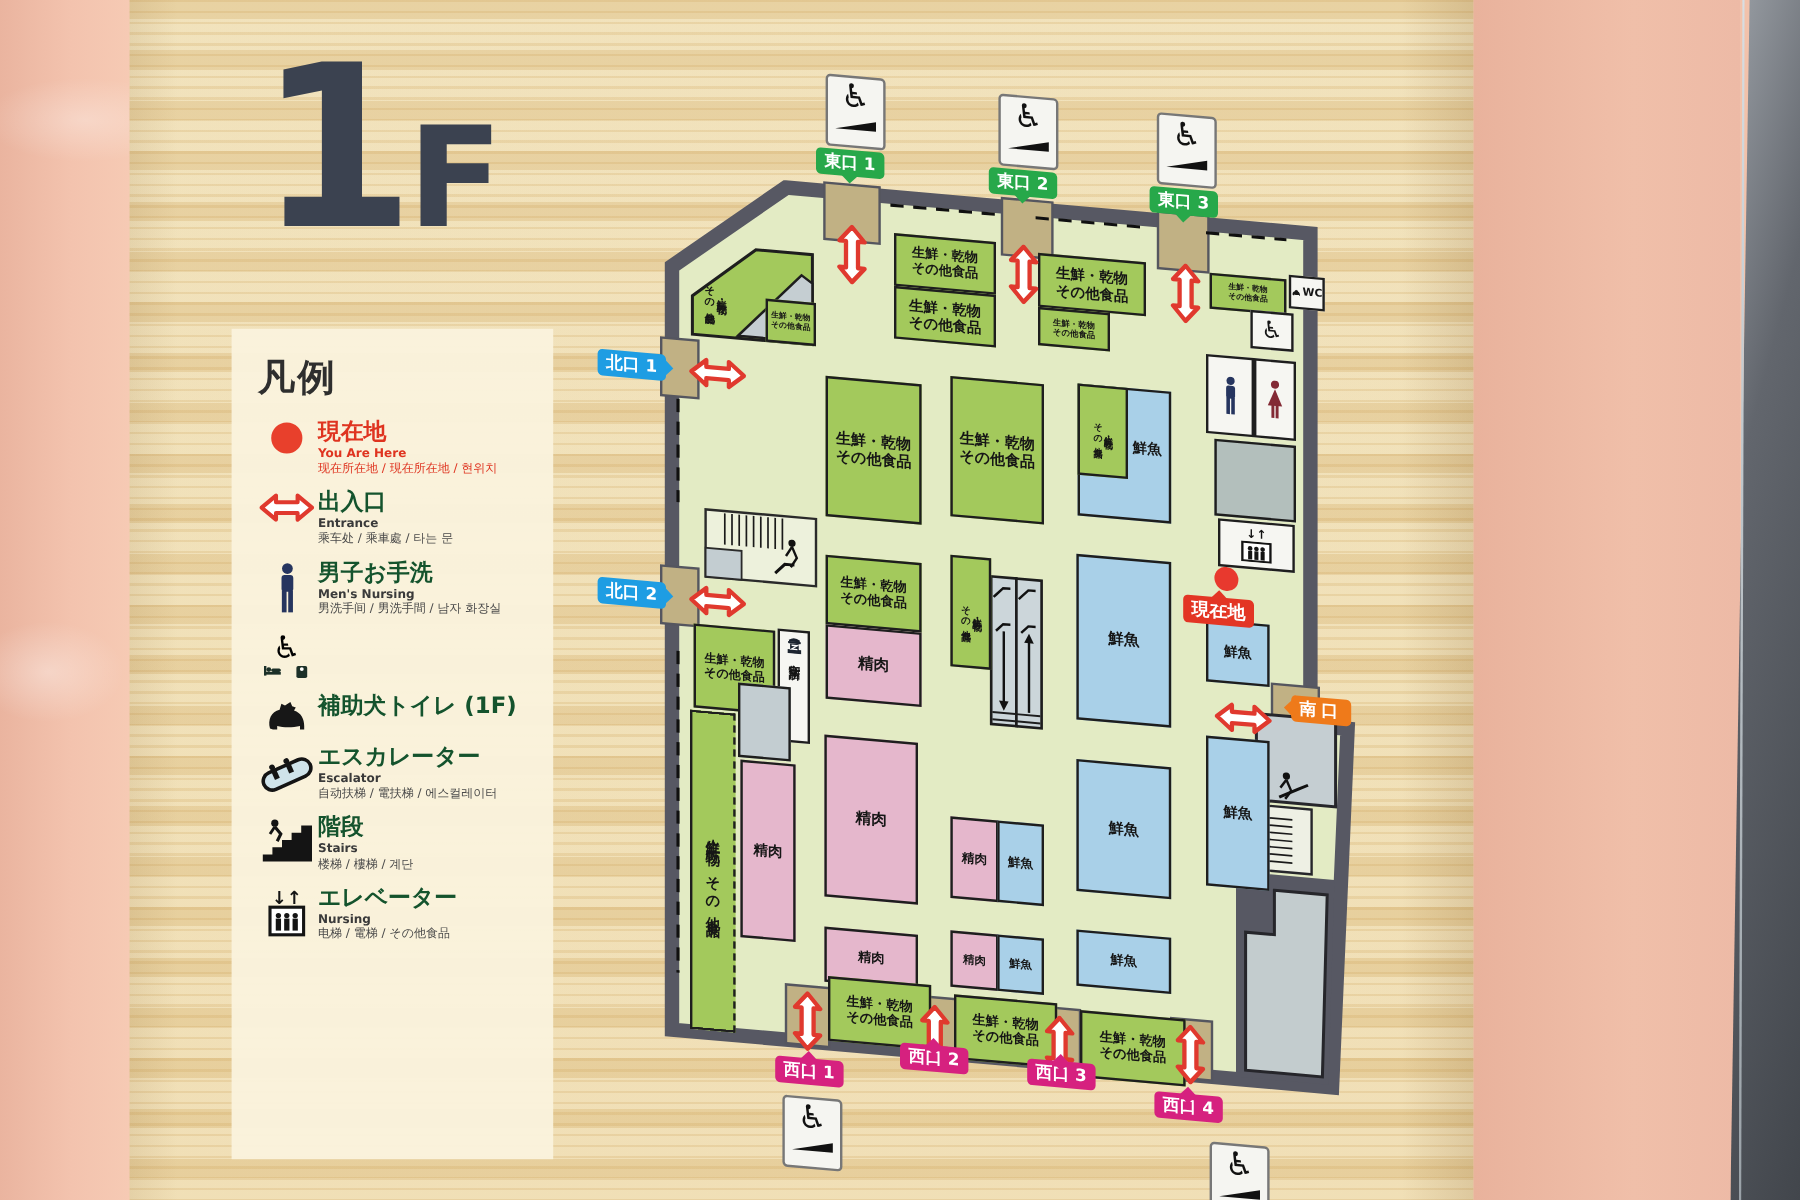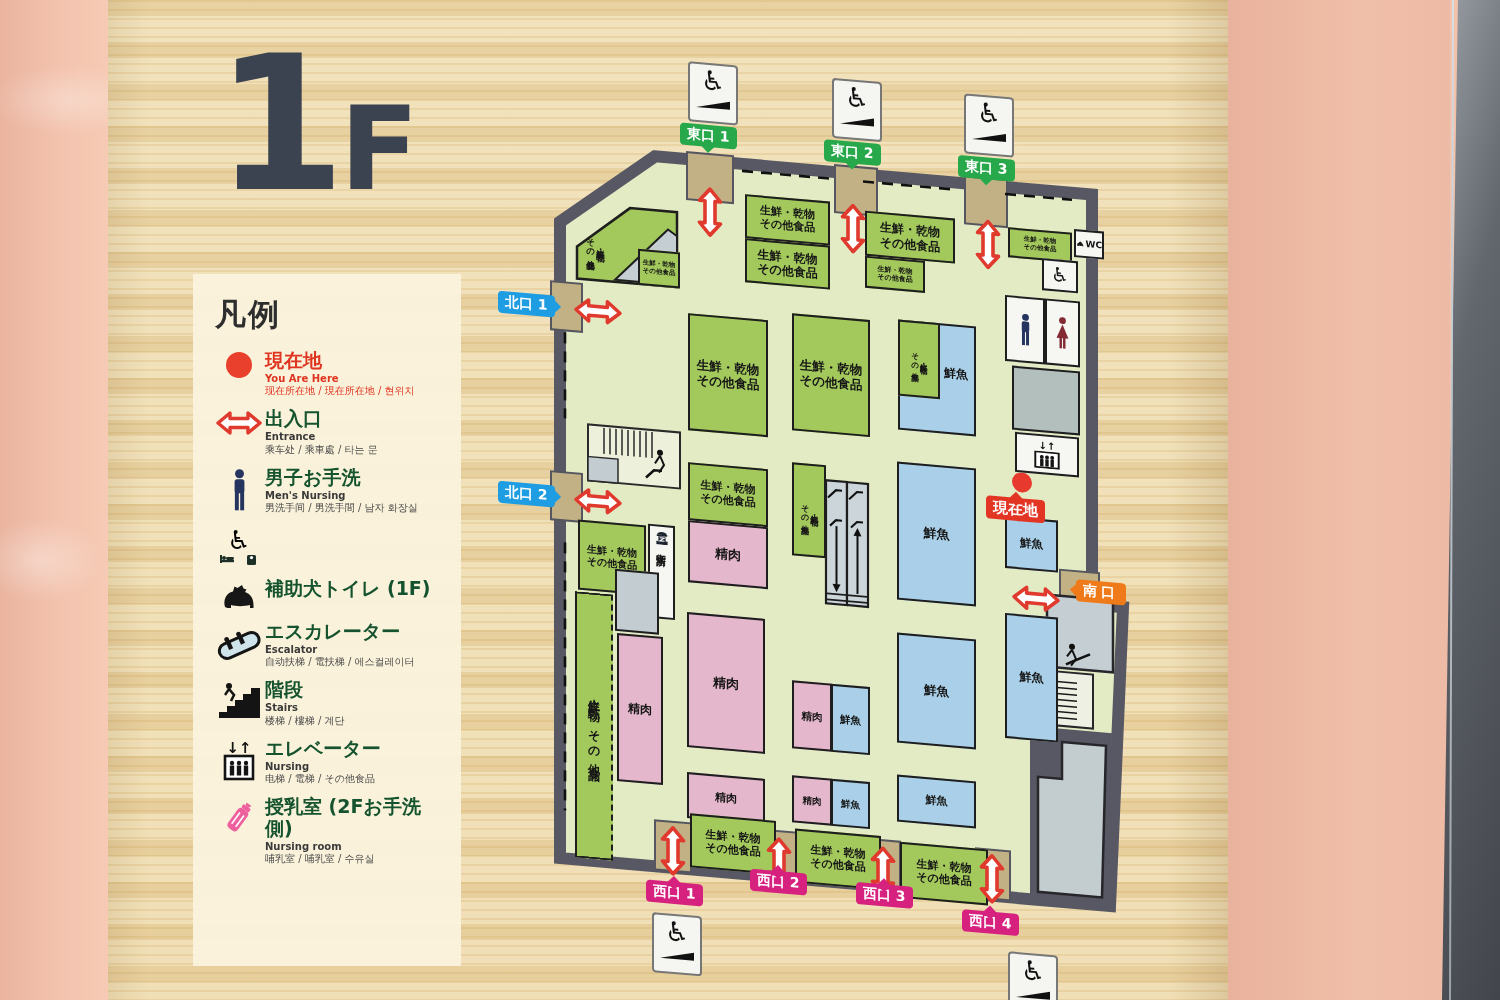--- a/index.html
+++ b/index.html
@@ -200,38 +200,20 @@
           </g>
         </svg>
     </div>
     <div class="ltxt">
       <div class="ltitle">エレベーター</div>
       <div class="lsub">Nursing</div>
       <div class="lsub2">电梯 / 電梯 / その他食品</div>
     </div>
   </div>
 
-  <div class="lrow">
-    <div class="lico">
-      <svg width="38" height="40" viewBox="0 0 38 40">
-          <g transform="rotate(36 19 20)">
-            <path d="M16,3 L22,3 L21,6 L17,6 Z" fill="#ee5f9e"></path>
-            <rect x="14.5" y="6" width="9" height="4" rx="1" fill="#ee5f9e"></rect>
-            <rect x="13" y="10" width="12" height="24" rx="4" fill="#ee5f9e"></rect>
-            <line x1="16.5" y1="15" x2="16.5" y2="29" stroke="#fff" stroke-width="1.6"></line>
-            <line x1="21.5" y1="15" x2="21.5" y2="29" stroke="#fff" stroke-width="1.6"></line>
-          </g>
-        </svg>
-    </div>
-    <div class="ltxt">
-      <div class="ltitle">授乳室 (2Fお手洗側)</div>
-      <div class="lsub">Nursing room</div>
-      <div class="lsub2">哺乳室 / 哺乳室 / 수유실</div>
-    </div>
-  </div>
 </div>
 
 <div class="abs map">
 
   <svg class="base" width="680" height="880" viewBox="-20 -20 680 880">
 
     <path d="M95,-2 L532,-2 L532,408 L563,408 L550,708 L0,708 L0,72 Z" fill="#e3ebc4" stroke="#575863" stroke-width="12" stroke-linejoin="miter"></path>
 
     <path d="M470,535 L552,535 L547,706 L470,706 Z" fill="#575863"></path>
     <path d="M502,548 L546,548 L542,700 L478,700 L478,585 L502,585 Z" fill="#c3ccce" stroke="#26262b" stroke-width="2.5"></path>

